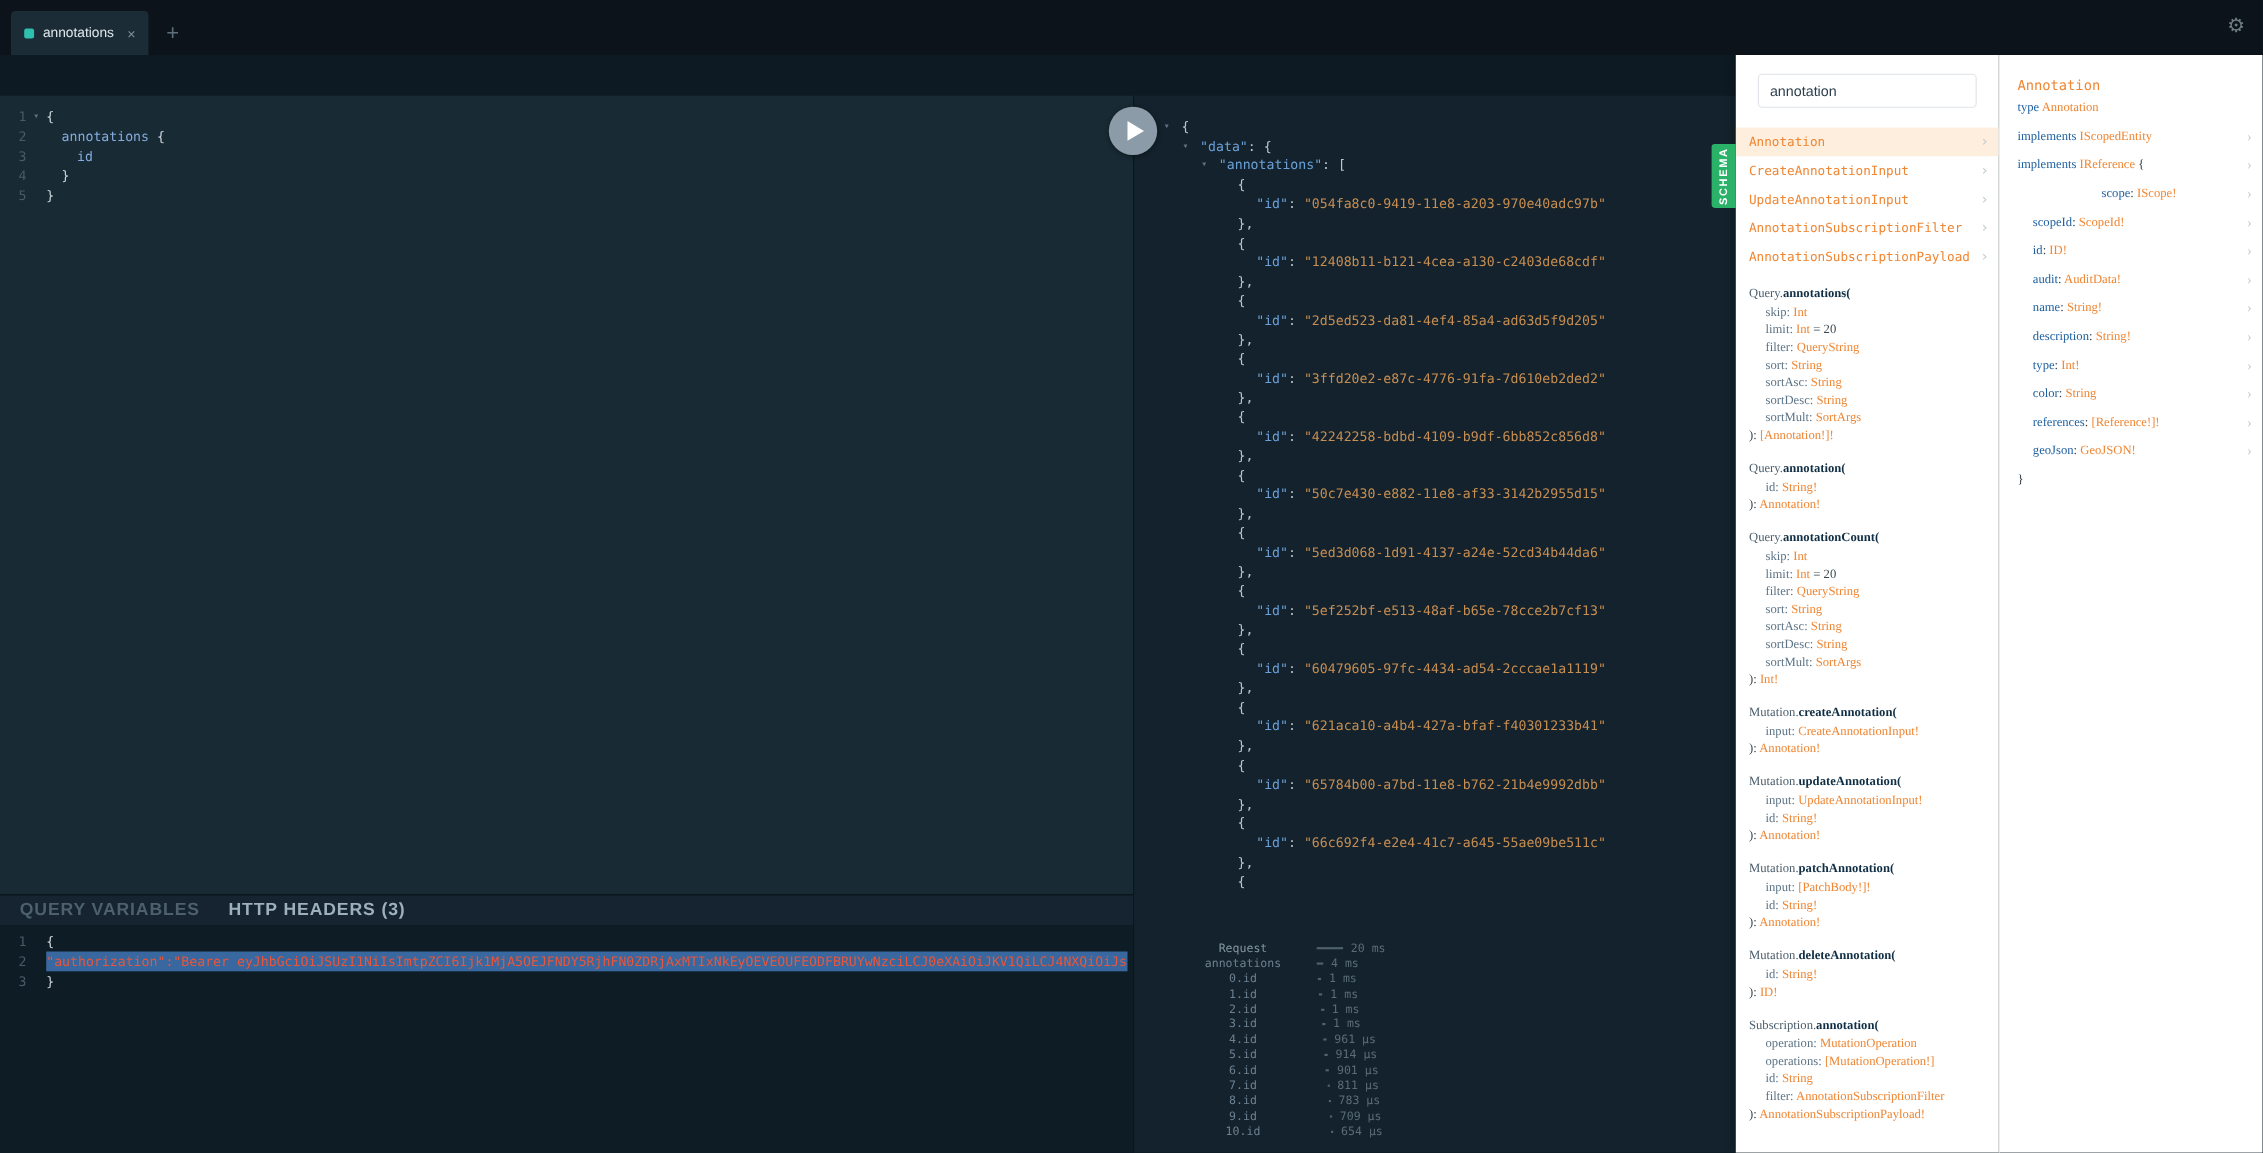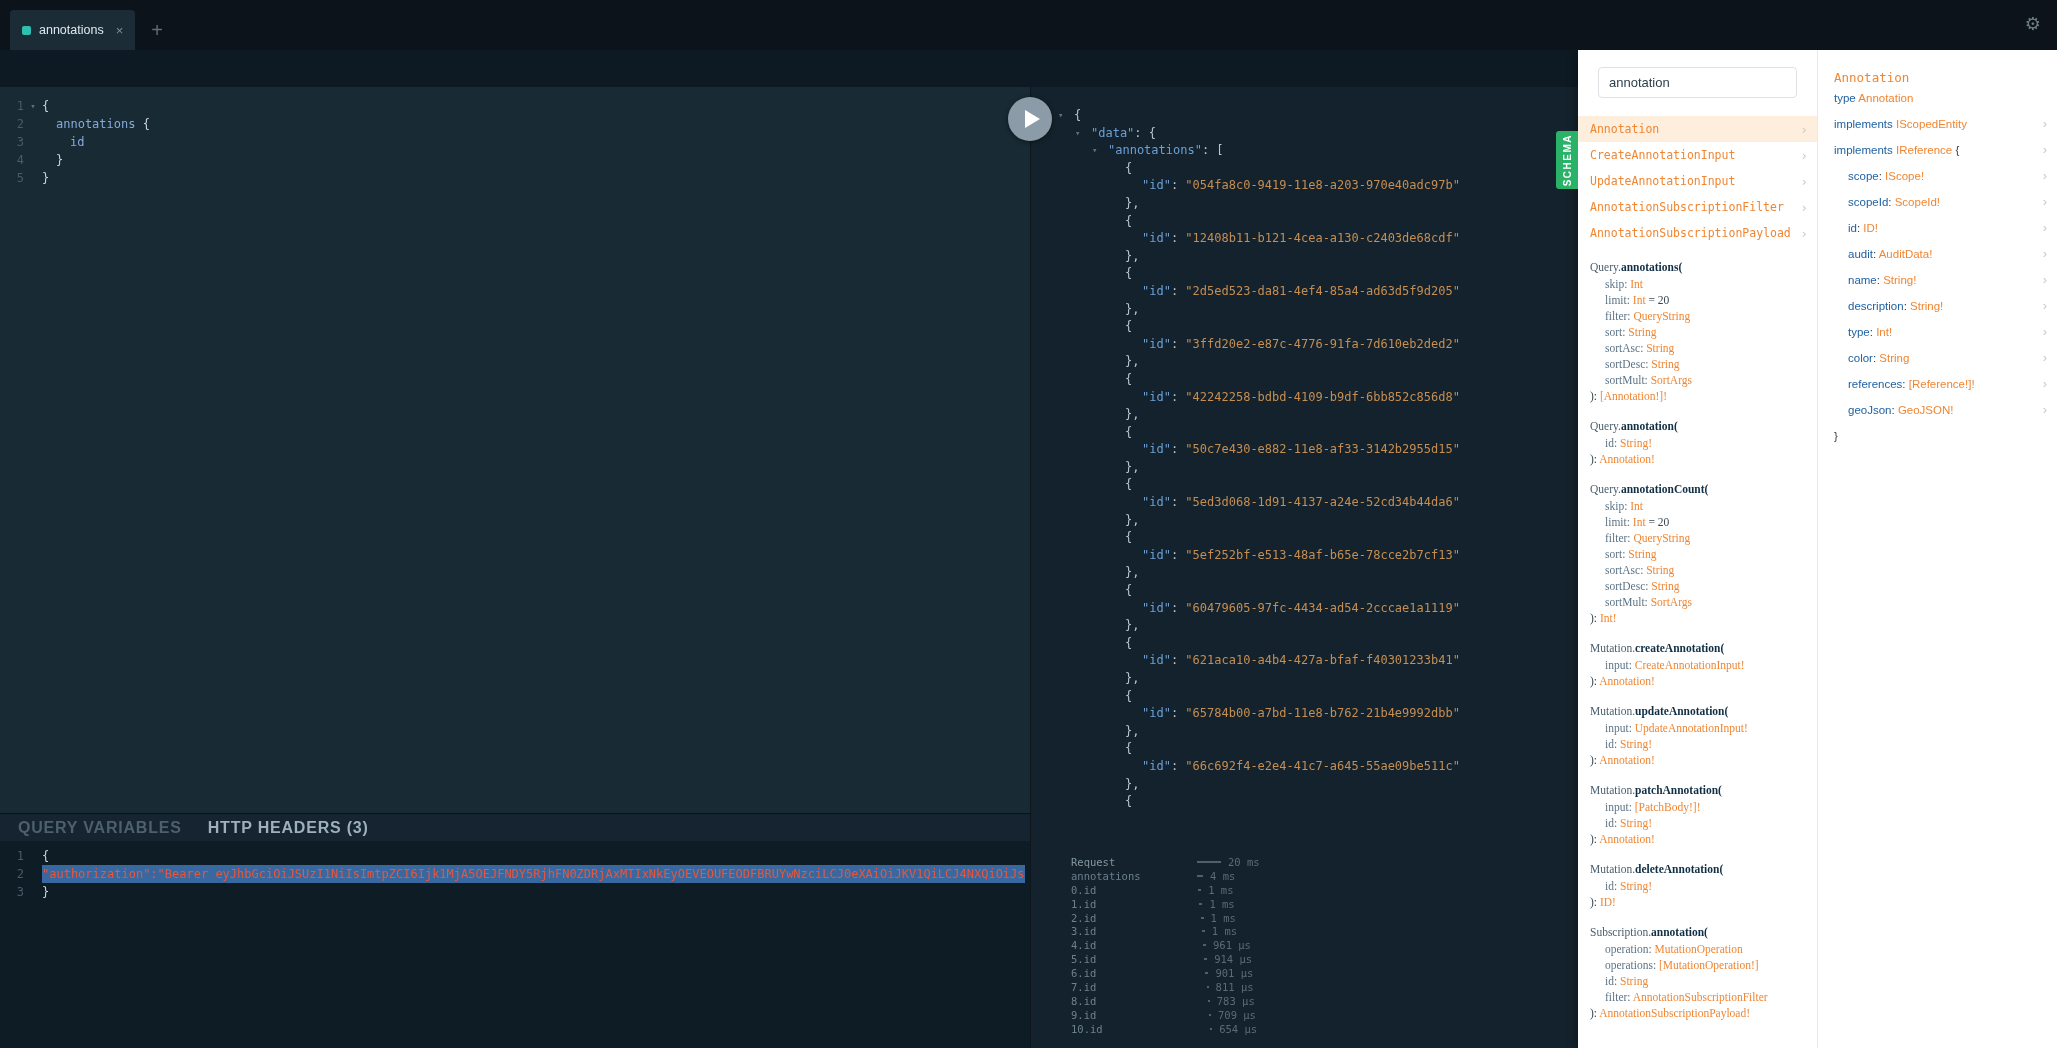--- a/index.html
+++ b/index.html
@@ -41,21 +41,21 @@
   .response{padding-top:20px}
   .r-line{position:relative;height:17.6px;line-height:17.6px;font-size:12px;white-space:pre}
   .r-caret{position:absolute;top:0;color:#5d7080;font-size:9px}
   .tk-rkey{color:#6ba0d6}
   .tk-rstr{color:#c68e52}
   .tk-rpunct{color:#b9c6cd}
 
   
   .tracing{position:absolute;left:40px;top:768px}
   .t-row{display:flex;align-items:center;height:13.9px}
-  .t-label{width:118px;text-align:left;color:#6d8090;font-size:10.5px;flex:none}
+  .t-label{width:118px;text-align:center;color:#6d8090;font-size:10.5px;flex:none}
   .t-req .t-label{color:#8496a3}
   .t-bar{height:2px;background:#4e606c;flex:none}
   .t-time{color:#5a6c78;margin-left:7px;font-size:10.5px;white-space:nowrap}
 
   
   .vars-header{position:absolute;top:813px;left:0;width:1030px;height:28px;background:#152430;display:flex;align-items:center;gap:26px;padding-left:18px;border-top:1px solid #0a1218}
   .vh-label{font-size:16px;font-weight:700;letter-spacing:.8px;cursor:pointer}
   .vh-dim{color:#4d606c}
   .vh-active{color:#9db0bb}
   .vars-editor{position:absolute;top:841px;left:0;width:1030px;height:207px;background:#0e1c26;padding-top:6px;overflow:hidden}
@@ -79,21 +79,21 @@
   .dg-arg{padding-left:27px;height:16px;line-height:16px;white-space:pre;cursor:pointer}
   .dg-argname{color:#5d7486}
   .dg-type{color:#ef8633}
   .dg-extra{color:#3a4750}
   .dg-ret{padding-left:12px;height:17px;line-height:17px;color:#3a4750;white-space:pre;cursor:pointer}
 
   
   .type-panel{position:absolute;top:50px;left:1817px;width:240px;bottom:0;background:#fff;border-left:1px solid #e7eaec;overflow:hidden;z-index:5}
   .tp-title{color:#ef8633;font-family:"DejaVu Sans Mono","Liberation Mono",monospace;font-size:12.5px;padding:20px 16px 0 16px}
   .tp-section{color:#9aa6af;font-size:10px;font-weight:700;letter-spacing:1.3px;padding:24px 16px 10px 16px}
-  .tp-row{position:relative;height:26px;line-height:26px;font-family:Liberation Sans, sans-serif;font-size:11.5px;padding-right:16px;white-space:pre;cursor:pointer}
+  .tp-row{position:relative;height:26px;line-height:26px;font-family:Liberation Serif, serif;font-size:11.5px;padding-right:16px;white-space:pre;cursor:pointer}
   .tp-chev{position:absolute;right:10px;top:6px}
   .tk2-kw{color:#1f61a0}
   .tk2-fname{color:#1f61a0}
   .tk2-type{color:#ef8633}
   .tk2-punct{color:#333f48}
 </style>
 </head>
 <body>
 
 <div class="app">
@@ -338,21 +338,21 @@
         </div>
       </div>
   </div>
 
   <div class="type-panel">
     <div class="tp-title">Annotation</div>
     <div>
         <div class="tp-row" style="padding-left: 16px;"><span class="tk2-kw">type </span><span class="tk2-type">Annotation</span></div>
         <div class="tp-row" style="padding-left: 16px;"><span class="tk2-kw">implements </span><span class="tk2-type">IScopedEntity</span><span class="chev tp-chev">›</span></div>
         <div class="tp-row" style="padding-left: 16px;"><span class="tk2-kw">implements </span><span class="tk2-type">IReference</span><span class="tk2-punct"> {</span><span class="chev tp-chev">›</span></div>
-        <div class="tp-row" style="padding-left: 30px;"><span class="tk2-fname">scope</span><span class="tk2-punct">: </span><span class="tk2-type">IScope!</span><span class="chev tp-chev">›</span></div>
+        <div class="tp-row" style="padding-left: 30px; text-align: center;"><span class="tk2-fname">scope</span><span class="tk2-punct">: </span><span class="tk2-type">IScope!</span><span class="chev tp-chev">›</span></div>
         <div class="tp-row" style="padding-left: 30px;"><span class="tk2-fname">scopeId</span><span class="tk2-punct">: </span><span class="tk2-type">ScopeId!</span><span class="chev tp-chev">›</span></div>
         <div class="tp-row" style="padding-left: 30px;"><span class="tk2-fname">id</span><span class="tk2-punct">: </span><span class="tk2-type">ID!</span><span class="chev tp-chev">›</span></div>
         <div class="tp-row" style="padding-left: 30px;"><span class="tk2-fname">audit</span><span class="tk2-punct">: </span><span class="tk2-type">AuditData!</span><span class="chev tp-chev">›</span></div>
         <div class="tp-row" style="padding-left: 30px;"><span class="tk2-fname">name</span><span class="tk2-punct">: </span><span class="tk2-type">String!</span><span class="chev tp-chev">›</span></div>
         <div class="tp-row" style="padding-left: 30px;"><span class="tk2-fname">description</span><span class="tk2-punct">: </span><span class="tk2-type">String!</span><span class="chev tp-chev">›</span></div>
         <div class="tp-row" style="padding-left: 30px;"><span class="tk2-fname">type</span><span class="tk2-punct">: </span><span class="tk2-type">Int!</span><span class="chev tp-chev">›</span></div>
         <div class="tp-row" style="padding-left: 30px;"><span class="tk2-fname">color</span><span class="tk2-punct">: </span><span class="tk2-type">String</span><span class="chev tp-chev">›</span></div>
         <div class="tp-row" style="padding-left: 30px;"><span class="tk2-fname">references</span><span class="tk2-punct">: </span><span class="tk2-type">[Reference!]!</span><span class="chev tp-chev">›</span></div>
         <div class="tp-row" style="padding-left: 30px;"><span class="tk2-fname">geoJson</span><span class="tk2-punct">: </span><span class="tk2-type">GeoJSON!</span><span class="chev tp-chev">›</span></div>
         <div class="tp-row" style="padding-left: 16px;"><span class="tk2-punct">}</span></div>

